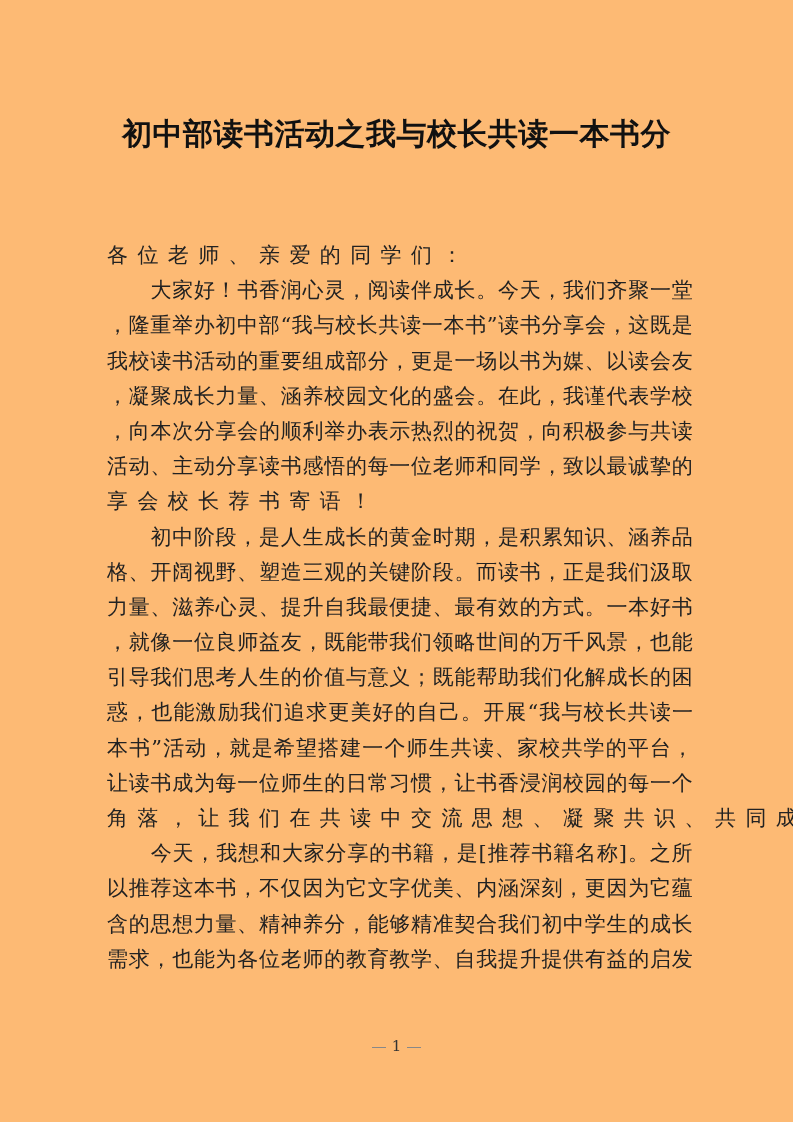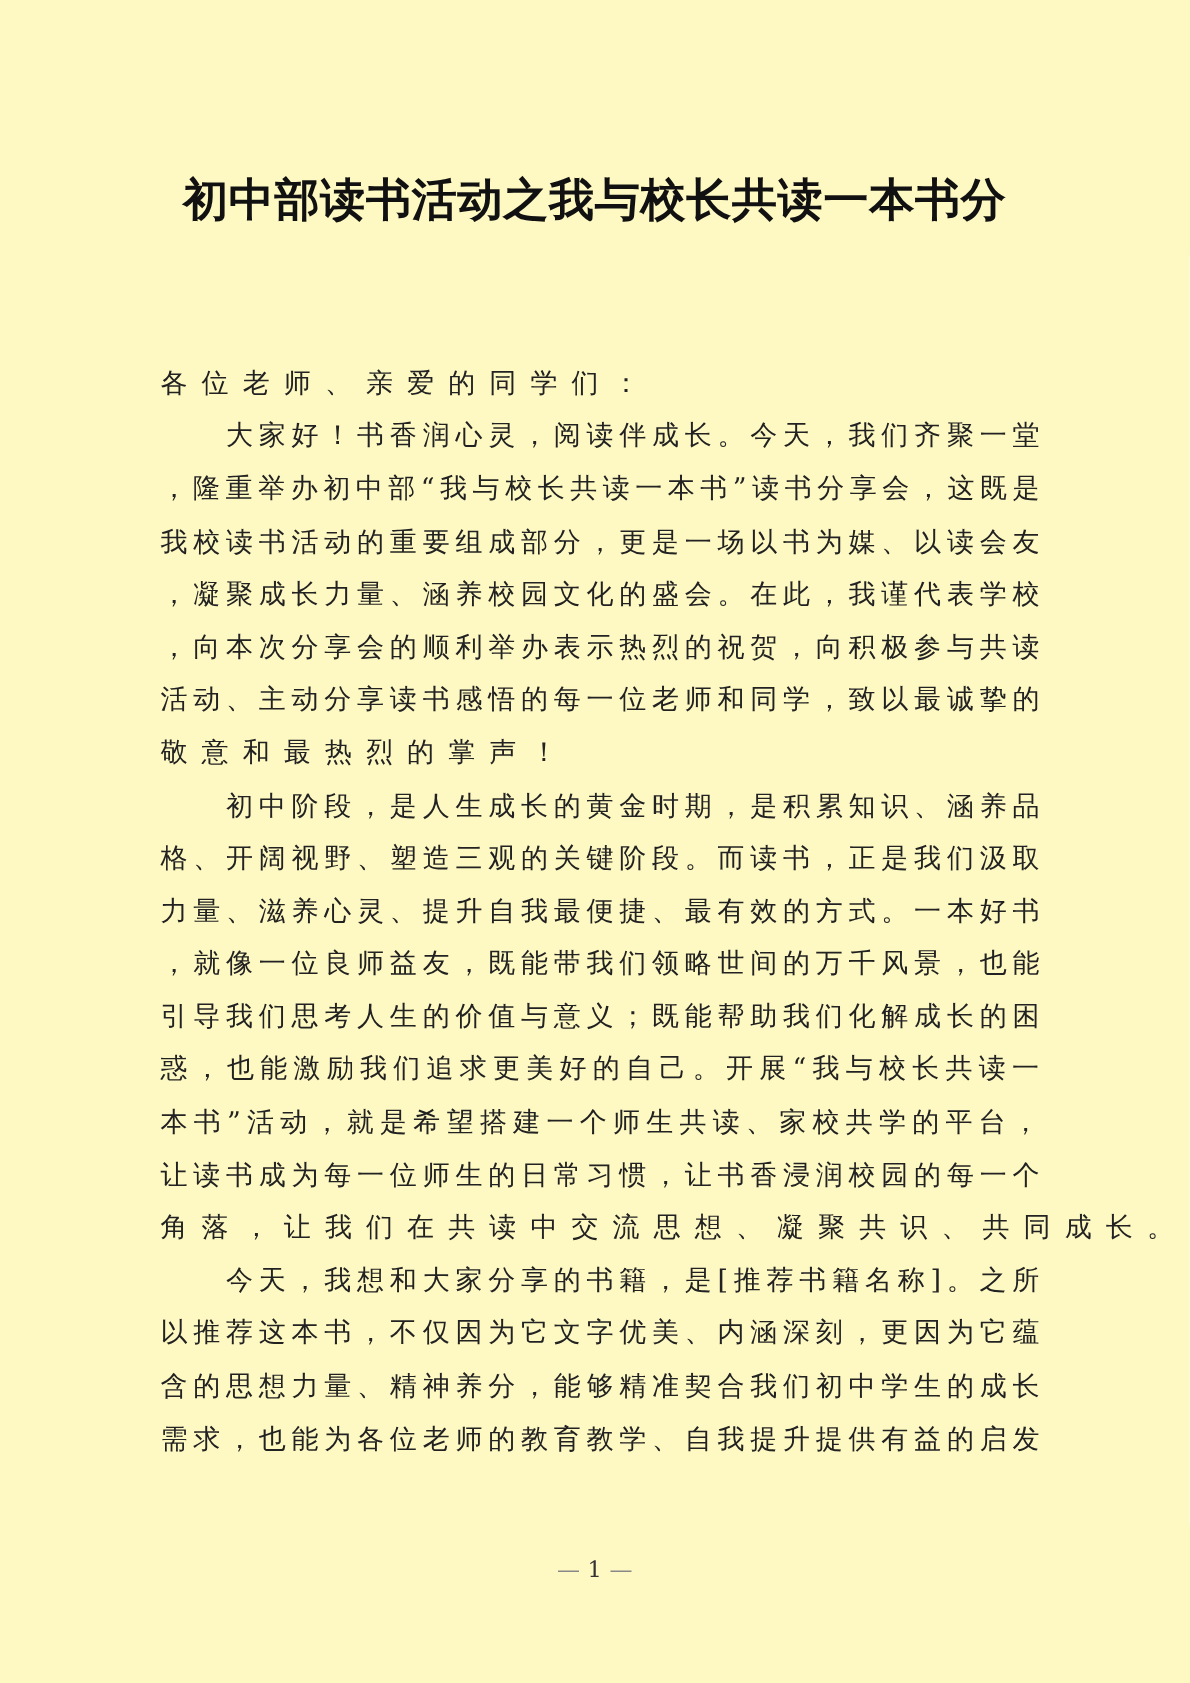--- a/index.html
+++ b/index.html
@@ -1,25 +1,25 @@
 <!DOCTYPE html>
 <html><head>
 <meta charset="utf-8">
 <style>
   html, body { margin: 0; padding: 0; background: #ffffff; }
   body { width: 793px; height: 1122px; position: relative; overflow: hidden; }
-  .page { position: absolute; left: 0; top: 0; width: 793px; height: 1122px; background: #fef9c3; }
+  .page { position: absolute; left: 0; top: 0; width: 793px; height: 1122px; background: #fdba74; }
   .title {
     position: absolute; left: 100px; top: 112px; width: 593px;
     text-align: center; font-family: "DejaVu Sans", sans-serif; font-weight: bold;
     font-size: 30px; line-height: 44px; color: #111; letter-spacing: 0.5px;
   }
   .body {
     position: absolute; left: 107px; top: 238px; width: 586px;
-    font-family: "DejaVu Serif", serif; font-size: 18px; color: #222;
+    font-family: "DejaVu Serif", serif; font-size: 21px; color: #222;
     line-height: 35.2px;
   }
   .line { white-space: nowrap; height: 35.2px; display: flex; justify-content: space-between; }
   .line.last { justify-content: flex-start; letter-spacing: 9.4px; }
   .line span.ch { display: inline-block; }
   .footer {
     position: absolute; left: 0; width: 793px; top: 1037px; text-align: center;
     font-family: "DejaVu Serif", serif; font-size: 15px; color: #333;
   }
   .footer .dash { display: inline-block; width: 14px; height: 1px; background: #888; vertical-align: middle; margin: 0 6px; }
@@ -202,21 +202,21 @@
         <span class="ch">同</span>
         <span class="ch">学</span>
         <span class="ch">，</span>
         <span class="ch">致</span>
         <span class="ch">以</span>
         <span class="ch">最</span>
         <span class="ch">诚</span>
         <span class="ch">挚</span>
         <span class="ch">的</span>
       </div>
-      <div class="line last">敬意和最热烈的掌声！</div>
+      <div class="line last">享会校长荐书寄语！</div>
       <div class="line">
         <span class="ch">　</span>
         <span class="ch">　</span>
         <span class="ch">初</span>
         <span class="ch">中</span>
         <span class="ch">阶</span>
         <span class="ch">段</span>
         <span class="ch">，</span>
         <span class="ch">是</span>
         <span class="ch">人</span>

